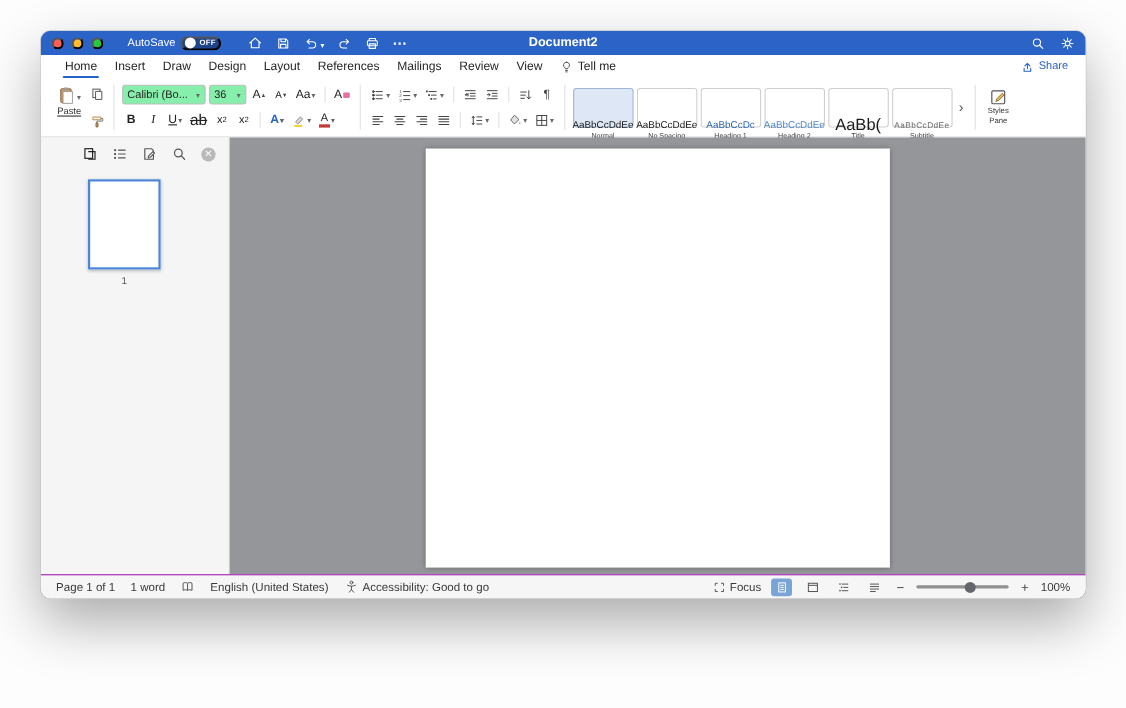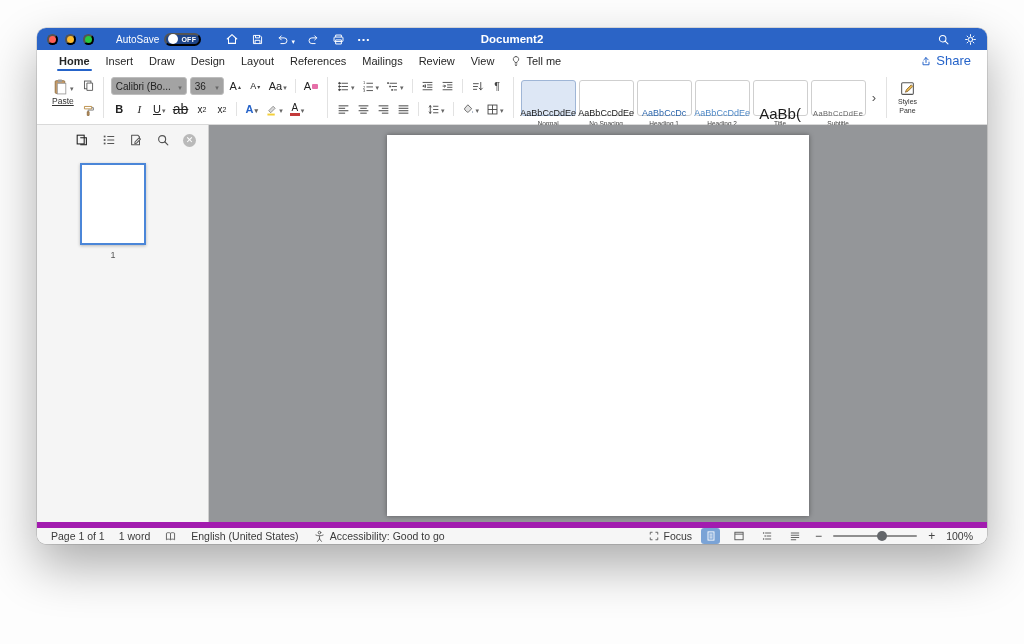--- a/index.html
+++ b/index.html
@@ -20,32 +20,32 @@
   .toggle .state { font-size:7px; font-weight:700; color:#fff; letter-spacing:.3px; }
   .tb-icons { display:flex; align-items:center; gap:12px; margin-left:24px; }
   .tb-btn { background:none; border:none; padding:0; color:#fff; display:flex; align-items:center; gap:1px; }
   .more-glyph::after { content:"⋯"; color:#fff; font-size:13px; font-weight:700; }
   .tb-title { position:absolute; left:50%; transform:translateX(-50%); color:#fff; font-size:11.5px; font-weight:700; white-space:nowrap; }
   .tb-right { margin-left:auto; display:flex; align-items:center; gap:14px; }
 
   
   .tabs-row { flex:0 0 21px; display:flex; align-items:stretch; padding:0 12px 0 14px; background:#fff; }
   .tab { position:relative; display:flex; align-items:center; gap:4px; padding:0 8px; font-size:11px; color:#262626; background:none; border:none; }
-  .tab.active { font-weight:700;align-items:center; }
+  .tab.active { font-weight:400;align-items:center; }
   .tab.active::after { content:""; position:absolute; left:6px; right:6px; bottom:0; height:2.5px; border-radius:2px; background:#2563c9; }
-  .share-btn { margin-left:auto; display:flex; align-items:center; gap:4px; background:none; border:none; color:#2563c9; font-size:13px; padding:0 4px; }
+  .share-btn { margin-left:auto; display:flex; align-items:center; gap:4px; background:none; border:none; color:#2563c9; font-size:10px; padding:0 4px; }
 
   
   .ribbon { flex:0 0 54px; border-bottom:1px solid #d9d9d9; background:#fff; display:flex; align-items:center; padding:0 8px 0 12px; }
   .vdiv { width:1px; align-self:stretch; margin:6px 7px; background:#e2e2e2; }
   .group { display:flex; flex-direction:column; justify-content:space-between; height:42px; }
   .row { display:flex; align-items:center; gap:3px; height:19px; }
   .btn { display:flex; align-items:center; justify-content:center; min-width:17px; height:18px; padding:0 2px; background:none; border:none; font-size:11px; color:#222; }
   .chev::after { content:"▾"; font-size:7px; color:#666; margin-left:1px; }
-  .combo { display:flex; align-items:center; justify-content:space-between; height:18px; border:1px solid #bdbdbd; border-radius:3px; background:#a3a3a3; padding:0 4px; font-size:10px; color:#222; }
+  .combo { display:flex; align-items:center; justify-content:space-between; height:18px; border:1px solid #bdbdbd; border-radius:3px; background:#86efac; padding:0 4px; font-size:10px; color:#222; }
   .ic { display:block; }
 
   
   .paste-group { display:flex; align-items:flex-start; gap:4px; height:44px; }
   .paste-big { display:flex; flex-direction:column; align-items:center; background:none; border:none; padding:2px 3px; gap:1px; }
   .paste-big .lbl { font-size:8.5px; color:#333;text-decoration:underline; }
   .mini-col { display:flex; flex-direction:column; justify-content:space-between; height:42px; padding-top:2px; }
   .mini-btn { background:none; border:none; padding:1px; display:flex; }
 
   
@@ -79,21 +79,21 @@
   .side-btn { background:none; border:none; padding:0; color:#555; display:flex; }
   .side-btn.active{ color:#1f1f1f; }
   .close-circle { margin-left:auto; width:13px; height:13px; border-radius:50%; background:#b9b9b9; color:#fff; font-size:9px; line-height:13px; text-align:center; border:none; padding:0; }
   .thumb { width:66px; height:82px; margin:12px 0 0 43px; background:#fff; border:2px solid #4b86d8; box-shadow:0 1px 3px rgba(0,0,0,.25); padding:0; }
   .thumb-label { width:66px; margin:5px 0 0 43px; text-align:center; font-size:9px; color:#555; }
 
   .canvas { flex:1; background:#949699; display:flex; justify-content:center; overflow:hidden; }
   .page { width:422px; height:calc(100% - 16px); margin-top:10px; background:#fff; box-shadow:0 0 5px rgba(0,0,0,.4); }
 
   
-  .statusbar { flex:0 0 22px; border-top:6px solid #a21caf; background:#f6f6f6; display:flex; align-items:center; gap:14px; padding:0 14px; font-size:10.5px; color:#3a3a3a; }
+  .statusbar { flex:0 0 22px; border-top:1px solid #a21caf; background:#f6f6f6; display:flex; align-items:center; gap:14px; padding:0 14px; font-size:10.5px; color:#3a3a3a; }
   .sb-item { display:flex; align-items:center; gap:4px; background:none; border:none; font-size:10.5px; color:#3a3a3a; padding:0; }
   .sb-right { margin-left:auto; display:flex; align-items:center; gap:9px; }
   .vbtn { width:19px; height:16px; border-radius:3px; background:none; border:none; color:#555; display:flex; align-items:center; justify-content:center; padding:0; }
   .vbtn.active { background:#7aa3d6; color:#fff; }
   .zoom-slider { position:relative; width:84px; height:12px; display:flex; align-items:center; }
   .track { width:100%; height:2.5px; background:#8f8f8f; border-radius:2px; }
   .thumb-dot { position:absolute; left:52%; top:1px; width:10px; height:10px; border-radius:50%; background:#63666a; }
   .zbtn { background:none; border:none; font-size:12px; color:#444; padding:0 2px; }
 </style>
 </head>

